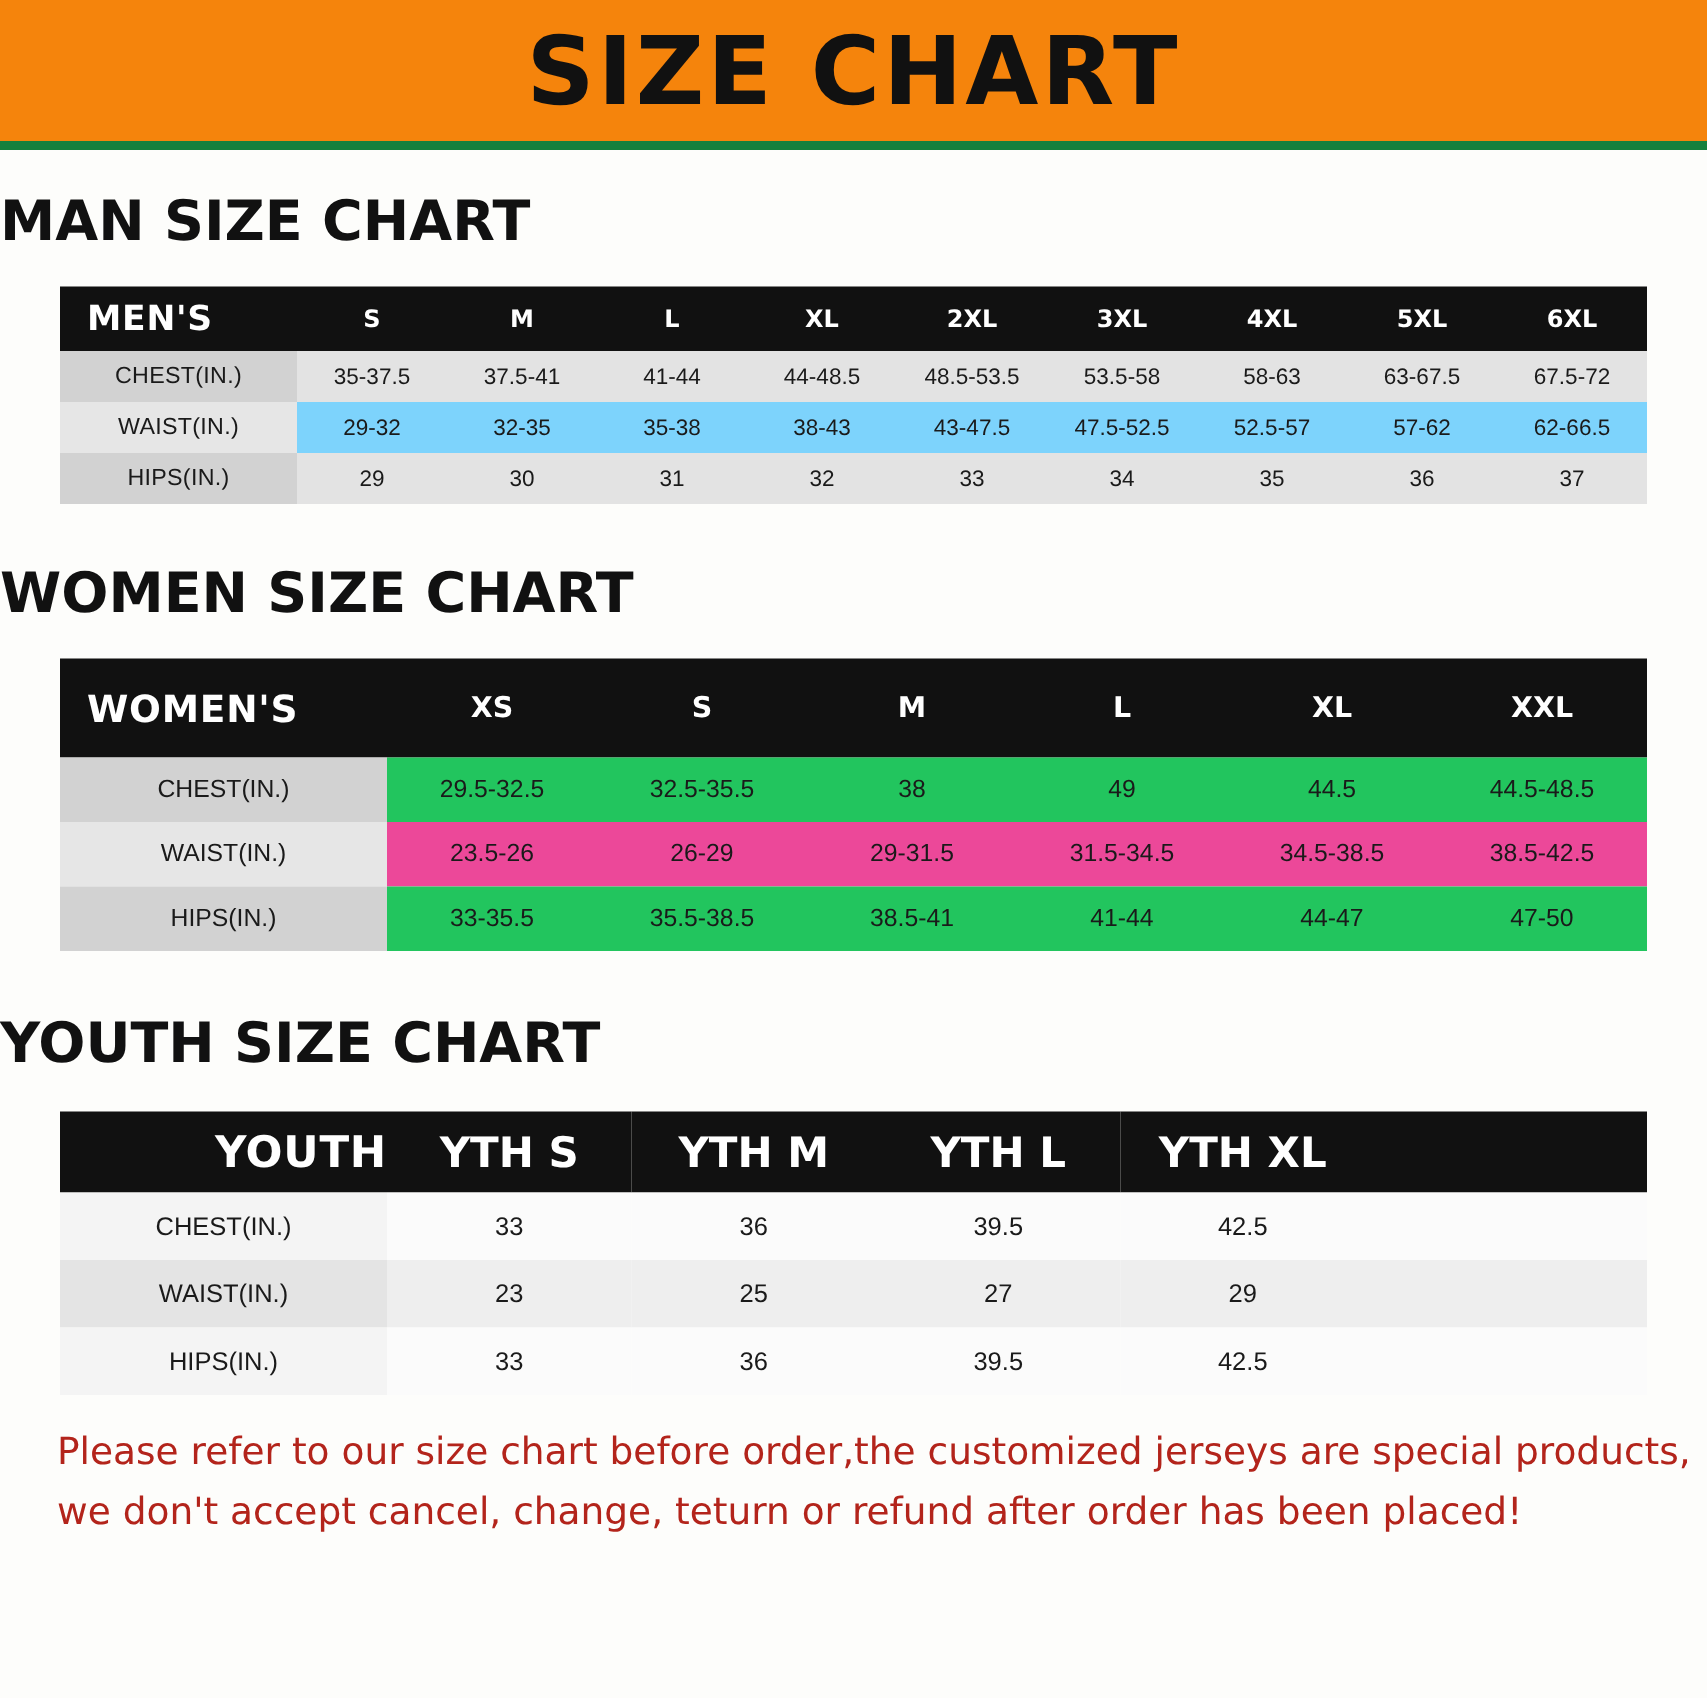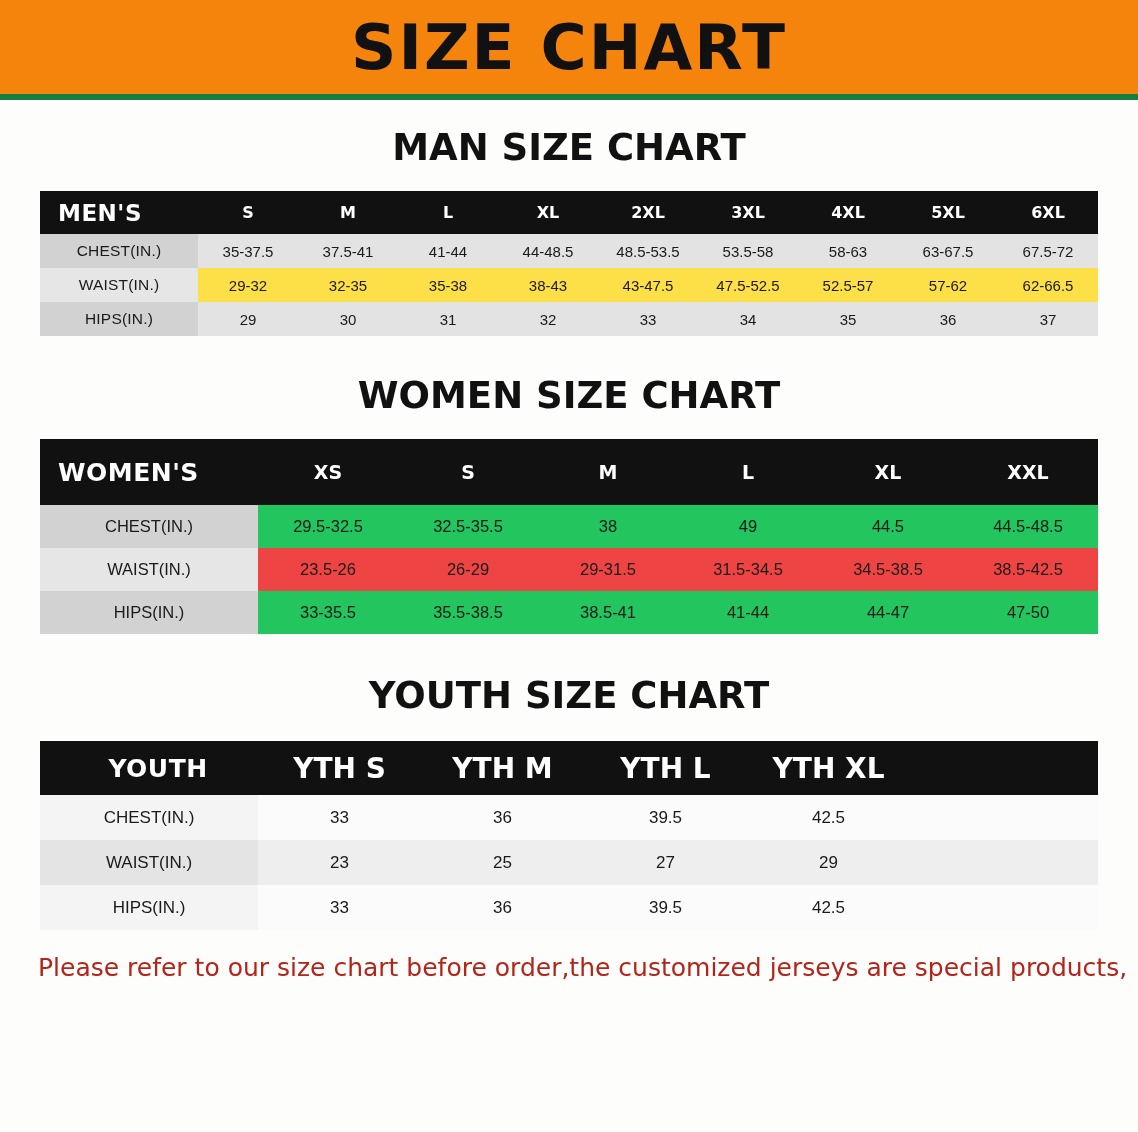--- a/index.html
+++ b/index.html
@@ -26,21 +26,21 @@
     font-weight: 900;
     font-size: 63px;
     letter-spacing: 2px;
     color: #111;
     line-height: 1;
     margin: 0;
   }
 
   
   .section-heading {
-    text-align: center;
+    text-align: left;
     font-family: "DejaVu Sans", sans-serif;
     font-weight: 900;
     font-size: 37px;
     color: #111;
     letter-spacing: 0px;
   }
   .sec-man     { margin: 26px 0 22px; }
   .sec-women   { margin: 38px 0 22px; }
   .sec-youth   { margin: 40px 0 24px; }
 
@@ -70,45 +70,45 @@
   .men thead th.rowhead {
     text-align: left;
     padding-left: 18px;
     font-size: 23px;
     letter-spacing: 0.5px;
   }
   .men tbody tr { height: 34px; }
   .men tbody td { font-size: 15px; }
   .men tbody td.rowhead { font-size: 15.5px; letter-spacing: .2px; }
   .men .r-odd  td { background: #e3e3e3; }
-  .men .r-even td { background: #fde047; }
+  .men .r-even td { background: #7dd3fc; }
   .men .r-odd td.rowhead  { background: #d2d2d2; }
   .men .r-even td.rowhead { background: #e6e6e6; }
 
   
   .women thead th { height: 66px; font-size: 19px; }
   .women thead th.rowhead {
     text-align: left;
     padding-left: 18px;
     font-size: 25px;
     letter-spacing: 0.5px;
   }
   .women tbody tr { height: 43px; }
   .women tbody td { font-size: 16.5px; }
   .women .r-odd  td { background: #22c55e; }
-  .women .r-even td { background: #ef4444; }
+  .women .r-even td { background: #ec4899; }
   .women .r-odd td.rowhead  { background: #d2d2d2; }
   .women .r-even td.rowhead { background: #e6e6e6; }
 
   
   .youth thead th { height: 54px; font-size: 28px; }
   .youth thead th.rowhead {
-    text-align: center;
+    text-align: right;
     padding-left: 18px;
-    font-size: 25px;
+    font-size: 29px;
     letter-spacing: 0.5px;
     margin-left: 47px;
   }
   .youth tbody tr { height: 45px; }
   .youth tbody td { font-size: 17px; }
   .youth .r-odd  td { background: #eeeeee; }
   .youth .r-even td { background: #fbfbfb; }
   .youth .r-odd td.rowhead  { background: #e4e4e4; }
   .youth .r-even td.rowhead { background: #f4f4f4; }
 
@@ -272,13 +272,14 @@
         <td>39.5</td>
         <td>42.5</td>
         <td></td>
       </tr>
     </tbody>
   </table>
 </div>
 
 <div class="note">
   <div>Please refer to our size chart before order,the customized jerseys are special products,</div>
+  <div>we don't accept cancel, change, teturn or refund after order has been placed!</div>
 </div>
 
 </body></html>

